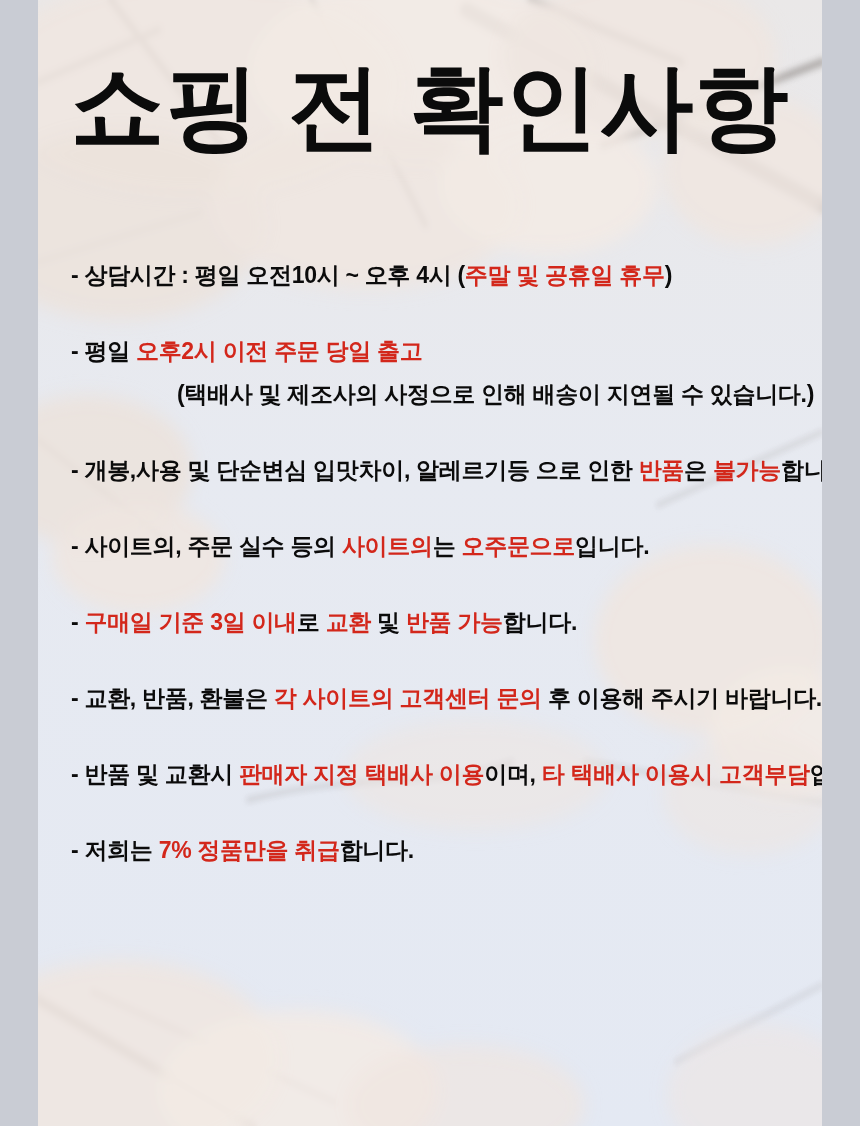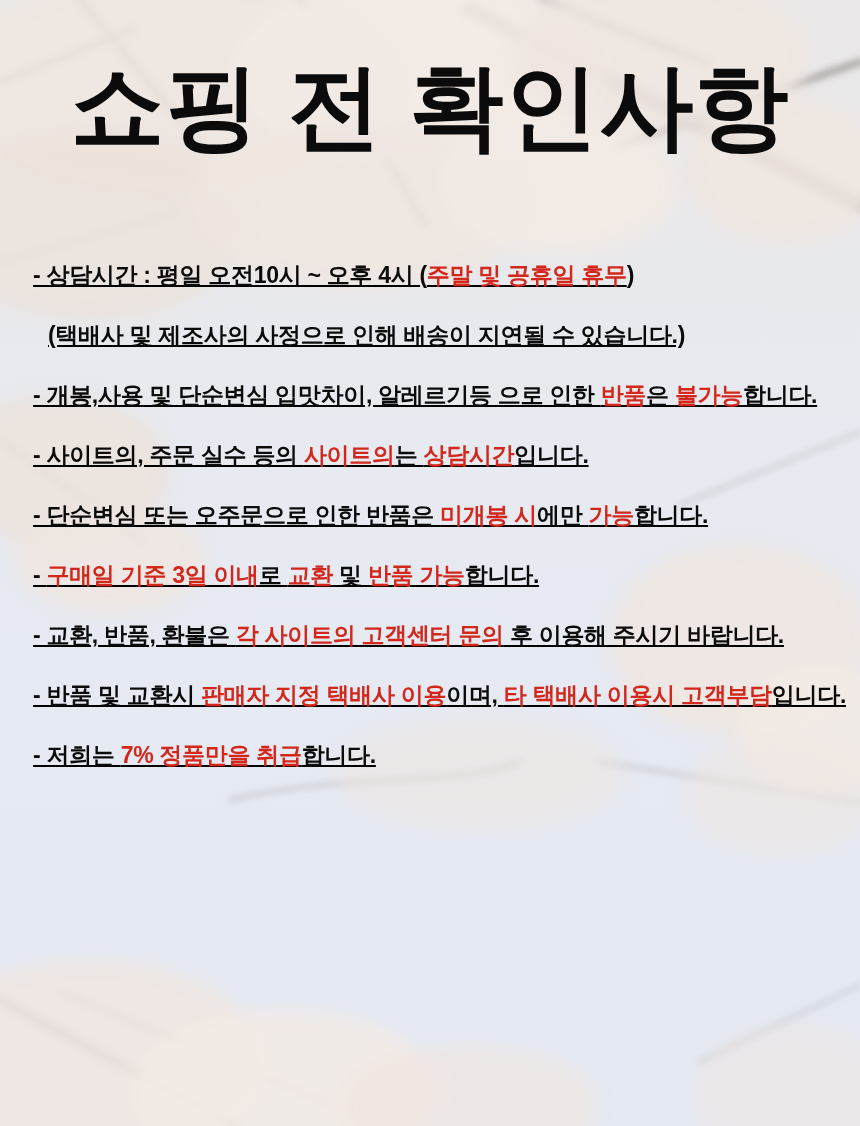--- a/index.html
+++ b/index.html
@@ -1,18 +1,18 @@
 <!DOCTYPE html>
 <html><head>
 <meta charset="utf-8">
 <style>
   html,body{margin:0;padding:0;background:#c9ccd4;}
   .page{
     position:relative;
-    width:860px;height:1126px;
+    width:784px;height:1126px;
     margin:0 auto;
     overflow:hidden;
     font-family:"Liberation Sans","DejaVu Sans",sans-serif;
     background:#ffffff;
   }
   .bg{position:absolute;inset:0;width:100%;height:100%;display:block;}
   .content{position:relative;z-index:1;}
   .title{
     margin:52px 0 0 0;
     text-align:center;
@@ -20,32 +20,31 @@
     font-weight:900;
     letter-spacing:1px;
     color:#0b0b0b;
     line-height:1.18;
     white-space:nowrap;
   }
   .notices{
     margin:96px 8px 0 33px;
     display:flex;
     flex-direction:column;
-    gap:28px;
-    text-decoration:underline;
+    gap:44px;
   }
   .block{display:flex;flex-direction:column;gap:11px;}
   .line{
     font-size:23px;
     font-weight:700;
     line-height:32px;
     letter-spacing:-0.3px;
     white-space:nowrap;
   }
-  .line.indent{padding-left:15px;}
+  .line.indent{padding-left:15px;text-align:right;}
 </style>
 </head>
 <body>
 
 <div class="page">
 
   <svg class="bg" viewBox="0 0 860 1126" preserveAspectRatio="none" aria-hidden="true">
     <defs>
       <linearGradient id="sky" x1="0" y1="0" x2="0" y2="1">
         <stop offset="0" stop-color="#eae8e8"></stop>
@@ -100,30 +99,28 @@
     </g>
   </svg>
 
   <div class="content">
     <h1 class="title">쇼핑 전 확인사항</h1>
     <div class="notices" id="notice-list">
         <div class="block">
           <div class="line"><span style="color: rgb(11, 11, 11);">- 상담시간 : 평일 오전10시 ~ 오후 4시 (</span><span style="color: rgb(211, 39, 27);">주말 및 공휴일 휴무</span><span style="color: rgb(11, 11, 11);">)</span></div>
         </div>
         <div class="block">
+          <div class="line"><span style="color: rgb(11, 11, 11);">- 평일 </span><span style="color: rgb(211, 39, 27);">오후2시 이전 주문 당일 출고</span></div>
           <div class="line indent"><span style="color: rgb(11, 11, 11);">(택배사 및 제조사의 사정으로 인해 배송이 지연될 수 있습니다.)</span></div>
         </div>
         <div class="block">
           <div class="line"><span style="color: rgb(11, 11, 11);">- 개봉,사용 및 단순변심 입맛차이, 알레르기등 으로 인한 </span><span style="color: rgb(211, 39, 27);">반품</span><span style="color: rgb(11, 11, 11);">은 </span><span style="color: rgb(211, 39, 27);">불가능</span><span style="color: rgb(11, 11, 11);">합니다.</span></div>
         </div>
         <div class="block">
-          <div class="line"><span style="color: rgb(11, 11, 11);">- 사이트의, 주문 실수 등의 </span><span style="color: rgb(211, 39, 27);">사이트의</span><span style="color: rgb(11, 11, 11);">는 </span><span style="color: rgb(211, 39, 27);">상담시간</span><span style="color: rgb(11, 11, 11);">입니다.</span></div>
-        </div>
-        <div class="block">
-          <div class="line"><span style="color: rgb(11, 11, 11);">- 단순변심 또는 오주문으로 인한 반품은 </span><span style="color: rgb(211, 39, 27);">미개봉 시</span><span style="color: rgb(11, 11, 11);">에만 </span><span style="color: rgb(211, 39, 27);">가능</span><span style="color: rgb(11, 11, 11);">합니다.</span></div>
+          <div class="line"><span style="color: rgb(11, 11, 11);">- 사이트의, 주문 실수 등의 </span><span style="color: rgb(211, 39, 27);">사이트의</span><span style="color: rgb(11, 11, 11);">는 </span><span style="color: rgb(211, 39, 27);">오주문으로</span><span style="color: rgb(11, 11, 11);">입니다.</span></div>
         </div>
         <div class="block">
           <div class="line"><span style="color: rgb(11, 11, 11);">- </span><span style="color: rgb(211, 39, 27);">구매일 기준 3일 이내</span><span style="color: rgb(11, 11, 11);">로 </span><span style="color: rgb(211, 39, 27);">교환</span><span style="color: rgb(11, 11, 11);"> 및 </span><span style="color: rgb(211, 39, 27);">반품 가능</span><span style="color: rgb(11, 11, 11);">합니다.</span></div>
         </div>
         <div class="block">
           <div class="line"><span style="color: rgb(11, 11, 11);">- 교환, 반품, 환불은 </span><span style="color: rgb(211, 39, 27);">각 사이트의 고객센터 문의</span><span style="color: rgb(11, 11, 11);"> 후 이용해 주시기 바랍니다.</span></div>
         </div>
         <div class="block">
           <div class="line"><span style="color: rgb(11, 11, 11);">- 반품 및 교환시 </span><span style="color: rgb(211, 39, 27);">판매자 지정 택배사 이용</span><span style="color: rgb(11, 11, 11);">이며, </span><span style="color: rgb(211, 39, 27);">타 택배사 이용시 고객부담</span><span style="color: rgb(11, 11, 11);">입니다.</span></div>
         </div>

